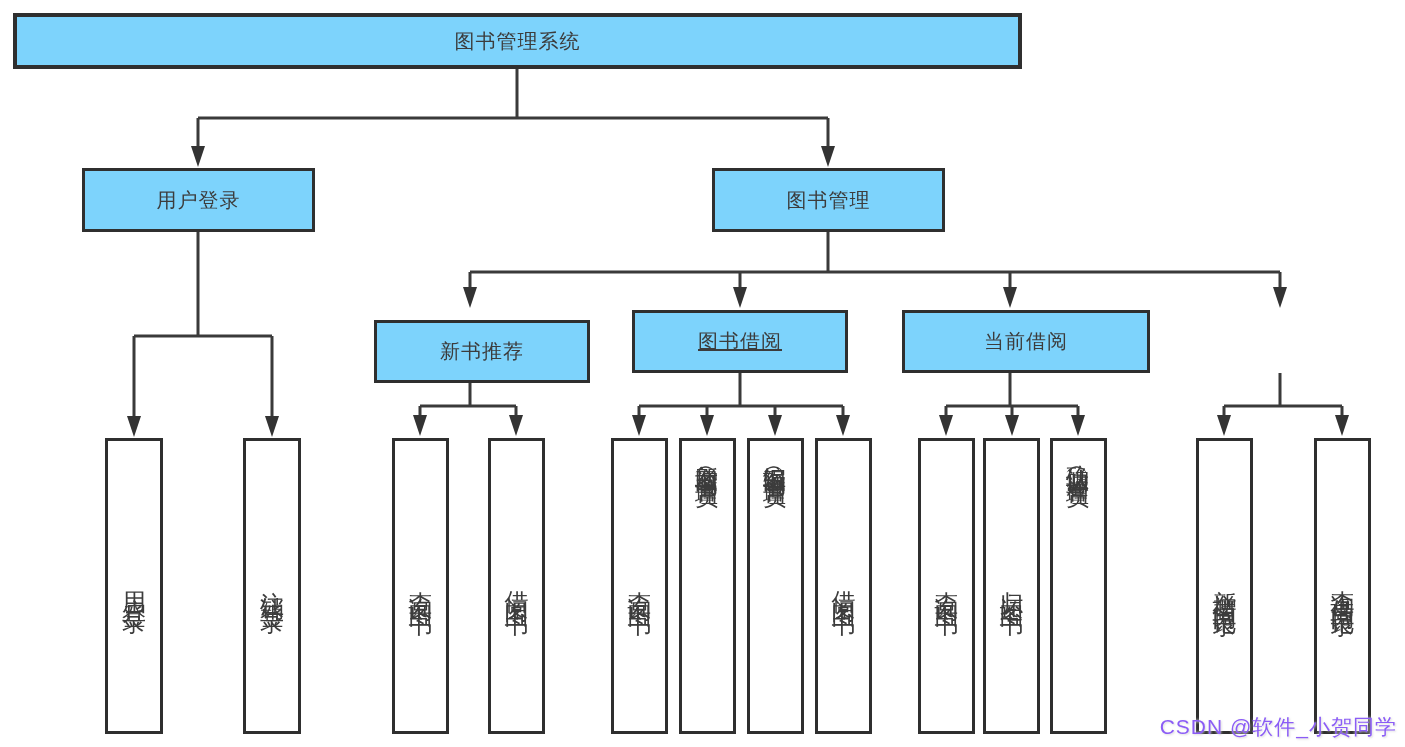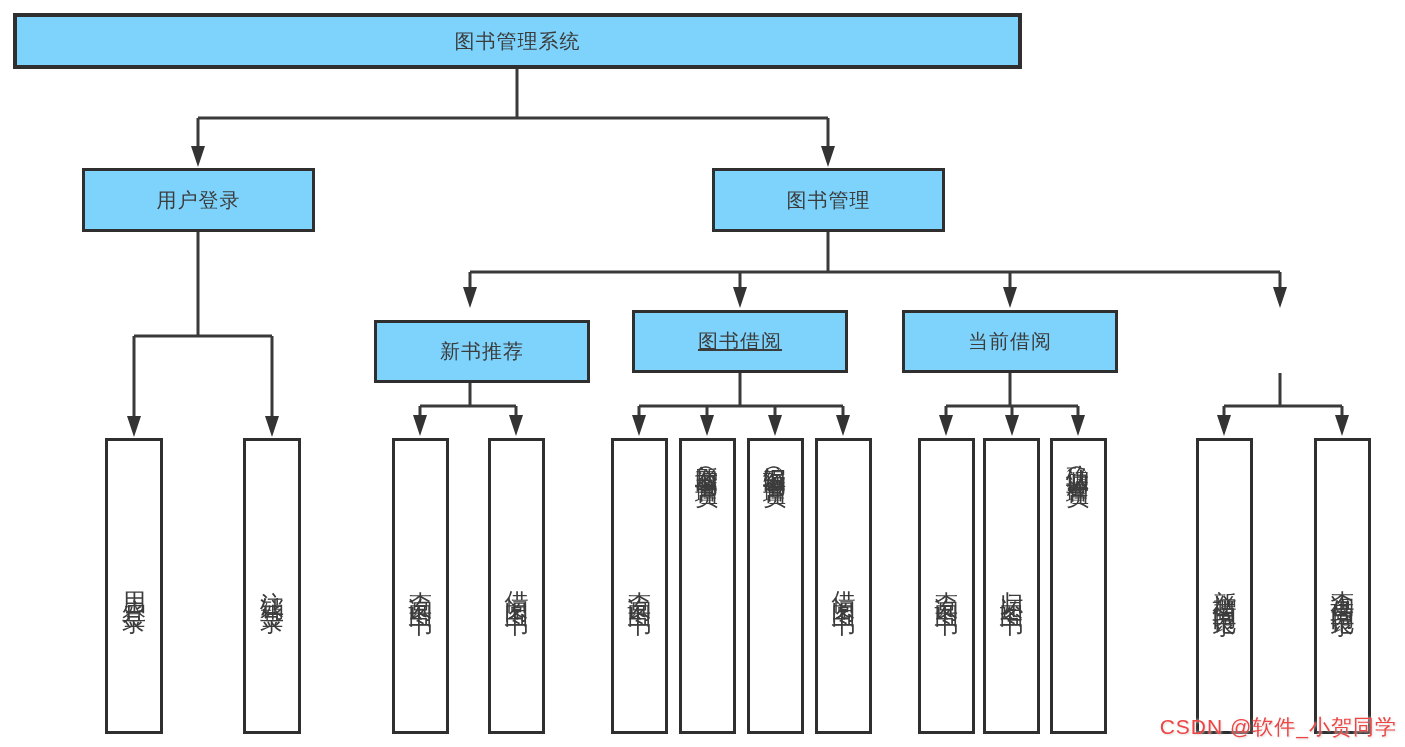--- a/index.html
+++ b/index.html
@@ -38,21 +38,21 @@
   .leaf.long{
     justify-content:flex-start;
     padding-top:6px;
     font-size:23px;letter-spacing:3px;
   }
   .leaf.mid{letter-spacing:5px;}
   .watermark{
     position:absolute;
     right:8px;bottom:6px;
     font-size:21px;
-    color:#ef4444;
+    color:#8b5cf6;
     letter-spacing:1px;
     z-index:3;
     text-shadow:0 0 3px rgba(255,255,255,0.95), 1px 1px 2px rgba(130,130,130,0.35);
     white-space:nowrap;
   }
   .line{stroke:#3a3a3a;stroke-width:3;fill:none;}
   .arrow{fill:#333333;stroke:none;}
 </style>
 </head>
 <body>
@@ -102,21 +102,21 @@
     </g>
   </svg>
 
   <div class="node root" style="left:13px;top:13px;width:1009px;height:56px;">图书管理系统</div>
 
   <div class="node" style="left:82px;top:168px;width:233px;height:64px;">用户登录</div>
   <div class="node" style="left:712px;top:168px;width:233px;height:64px;">图书管理</div>
 
   <div class="node" style="left:362px;top:320px;width:216px;height:63px;margin-left:12px;">新书推荐</div>
   <div class="node" style="left:632px;top:310px;width:216px;height:63px;text-decoration:underline;">图书借阅</div>
-  <div class="node" style="left:902px;top:310px;width:216px;height:63px;">当前借阅</div>
+  <div class="node" style="left:902px;top:310px;width:248px;height:63px;">当前借阅</div>
 
   <div class="leaf" style="left:105px;top:438px;width:58px;height:296px;">用户登录</div>
   <div class="leaf" style="left:243px;top:438px;width:58px;height:296px;">注销登录</div>
 
   <div class="leaf" style="left:392px;top:438px;width:57px;height:296px;">查询图书</div>
   <div class="leaf" style="left:488px;top:438px;width:57px;height:296px;">借阅图书</div>
 
   <div class="leaf" style="left:611px;top:438px;width:57px;height:296px;">查询图书</div>
   <div class="leaf long" style="left:679px;top:438px;width:57px;height:296px;">新增图书（管理员）</div>
   <div class="leaf long" style="left:747px;top:438px;width:57px;height:296px;">编辑图书（管理员）</div>

